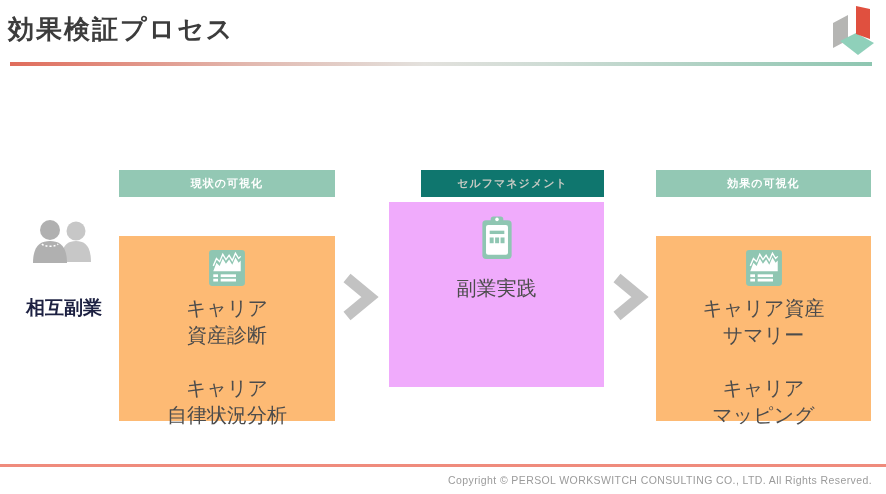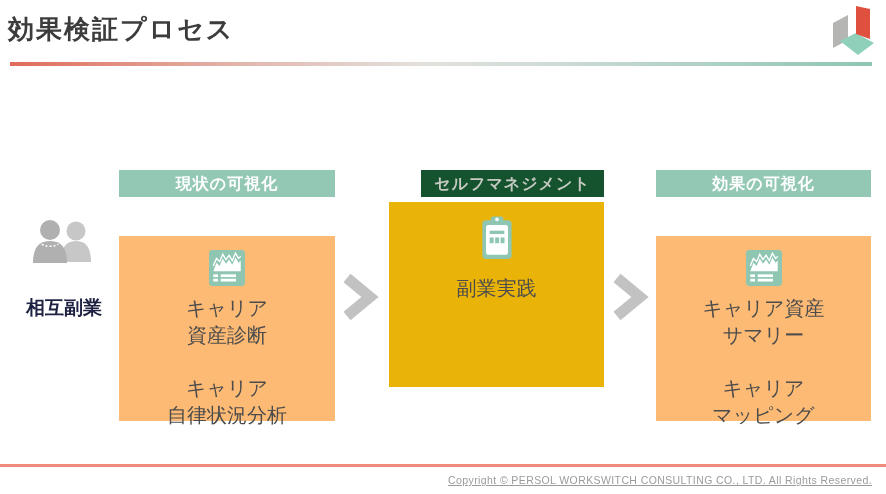--- a/index.html
+++ b/index.html
@@ -25,46 +25,46 @@
   
   .participant { position:absolute; left:14px; top:218px; width:100px; text-align:center; }
   .participant-label { margin-top:19px; font-size:19px; font-weight:bold; color:#1d2142; line-height:1.35; }
   
   .step { position:absolute; top:170px; width:216px; }
   .step-1 { left:119px; }
   .step-2 { left:389px; width:215px; }
   .step-3 { left:656px; width:215px; }
   .step-header {
     height:27px; line-height:27px; text-align:center;
-    font-size:16px; font-weight:bold; letter-spacing:1px; margin-bottom:5px;
+    font-size:11px; font-weight:bold; letter-spacing:1px; margin-bottom:5px;
   }
   .step-header.active { background:#93c8b4; color:#ffffff; }
-  .step-header.muted  { background:#14532d; color:#c6cac3;margin-left:32px; }
+  .step-header.muted  { background:#0f766e; color:#c6cac3;margin-left:32px; }
   .step-box {
     height:185px; display:flex; flex-direction:column; align-items:center;
     padding-top:13px;
   }
   .step-box.active { background:#fdba74;margin-top:39px; }
-  .step-box.muted  { background:#eab308; }
+  .step-box.muted  { background:#f0abfc; }
   .step-icon { flex:none; }
   .step-item {
     margin-top:8px; text-align:center;
     font-size:20px; font-weight:500; color:#4c4c4c; line-height:1.35;
   }
   .step-item + .step-item { margin-top:26px; }
   .step-2 .step-item { margin-top:14px; }
   
   .arrow { position:absolute; top:273px; }
   .arrow-1 { left:339px; }
   .arrow-2 { left:609px; }
   
   .footer-line { position:absolute; left:0; top:464px; width:886px; height:3px; background:#ef8b7c; }
   .copyright {
     position:absolute; right:14px; top:474px;
-    font-size:10.5px; color:#9b9b9b; letter-spacing:0.4px;text-decoration:underline;
+    font-size:10.5px; color:#9b9b9b; letter-spacing:0.4px;
   }
 </style>
 </head>
 <body>
 
 <div class="slide">
 
   <h1 class="page-title">効果検証プロセス</h1>
 
   <svg class="logo" width="58" height="56" viewBox="0 0 58 56">

